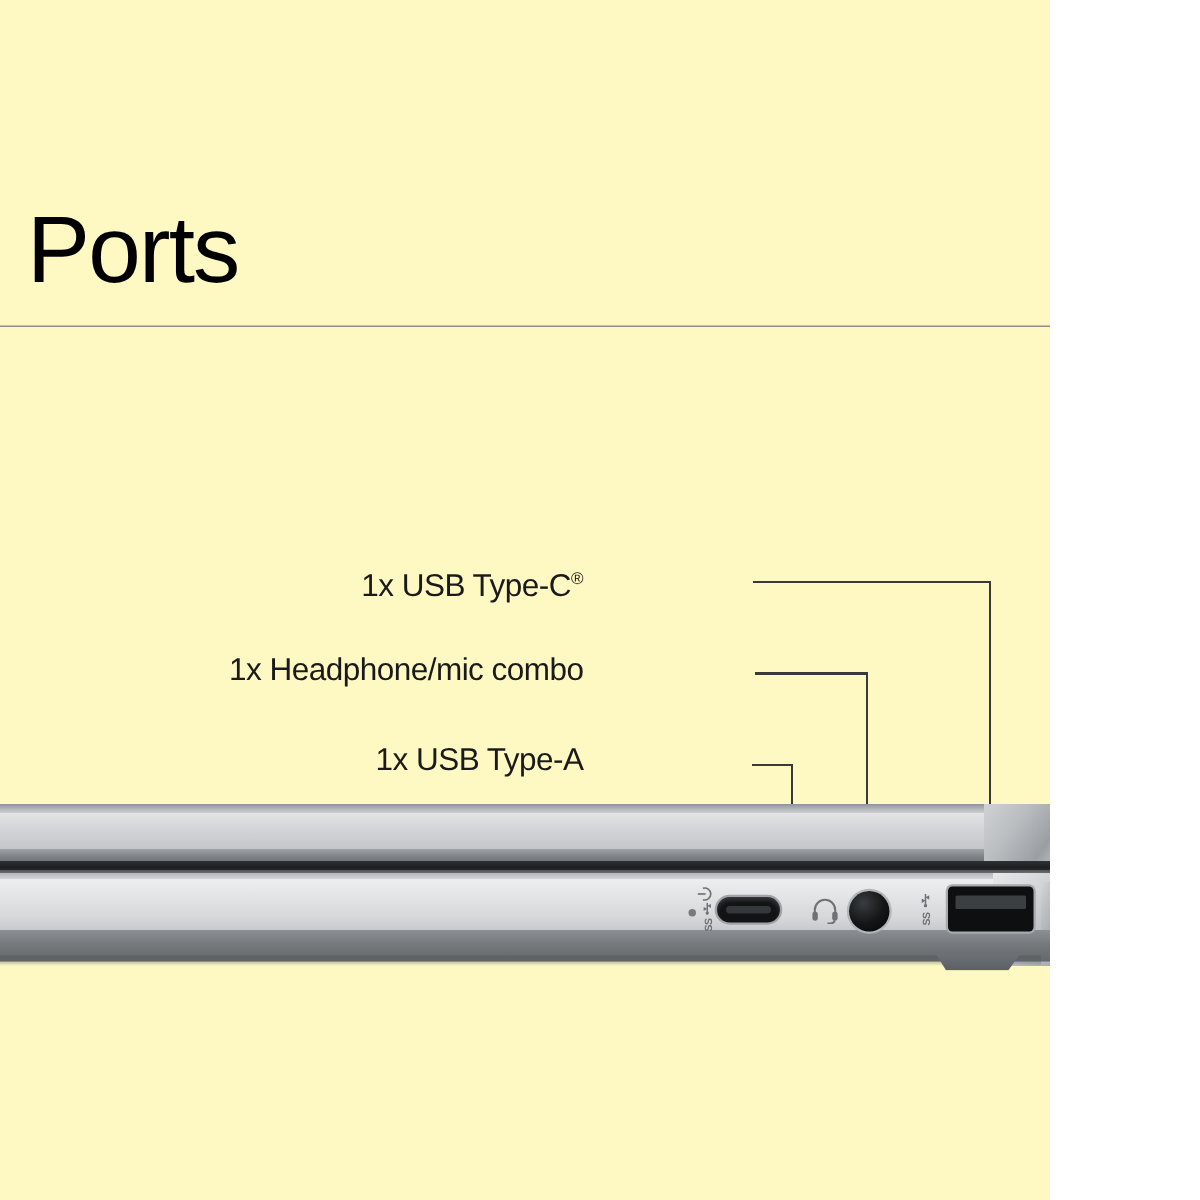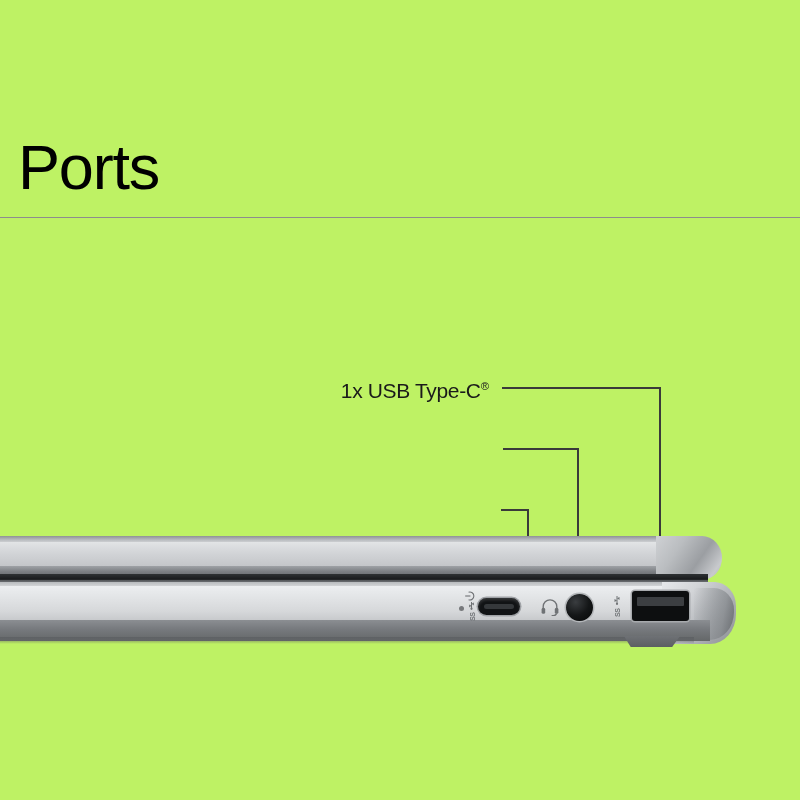--- a/index.html
+++ b/index.html
@@ -6,23 +6,23 @@
     margin: 0;
     padding: 0;
     background: #ffffff;
   }
   body {
     font-family: "Liberation Sans", sans-serif;
     -webkit-font-smoothing: antialiased;
   }
   #page {
     position: relative;
-    width: 800px;
+    width: 700px;
     height: 800px;
-    background: #bef264;
+    background: #fef9c3;
     overflow: hidden;
   }
 
   
   #page-title {
     position: absolute;
     left: 18px;
     top: 131px;
     font-size: 63px;
     line-height: 72px;
@@ -236,21 +236,27 @@
 
 <div id="page">
 
   <div id="page-title">Ports</div>
   <div id="title-divider"></div>
 
   <div class="callout-label" id="label-usb-c">
     <span>1x USB Type-C</span><sup>®</sup>
   </div>
 
-
+  <div class="callout-label" id="label-headphone">
+    <span>1x Headphone/mic combo</span>
+  </div>
+
+  <div class="callout-label" id="label-usb-a">
+    <span>1x USB Type-A</span>
+  </div>
 
   <svg id="leader-lines" viewBox="0 0 800 800">
     <g fill="none" stroke="#3a3a3a" stroke-width="1.7" shape-rendering="crispEdges">
 
       <path d="M502,388 L660,388 L660,601"></path>
 
       <path d="M503,449 L578,449 L578,598"></path>
 
       <path d="M501,510 L528,510 L528,598"></path>
     </g>

